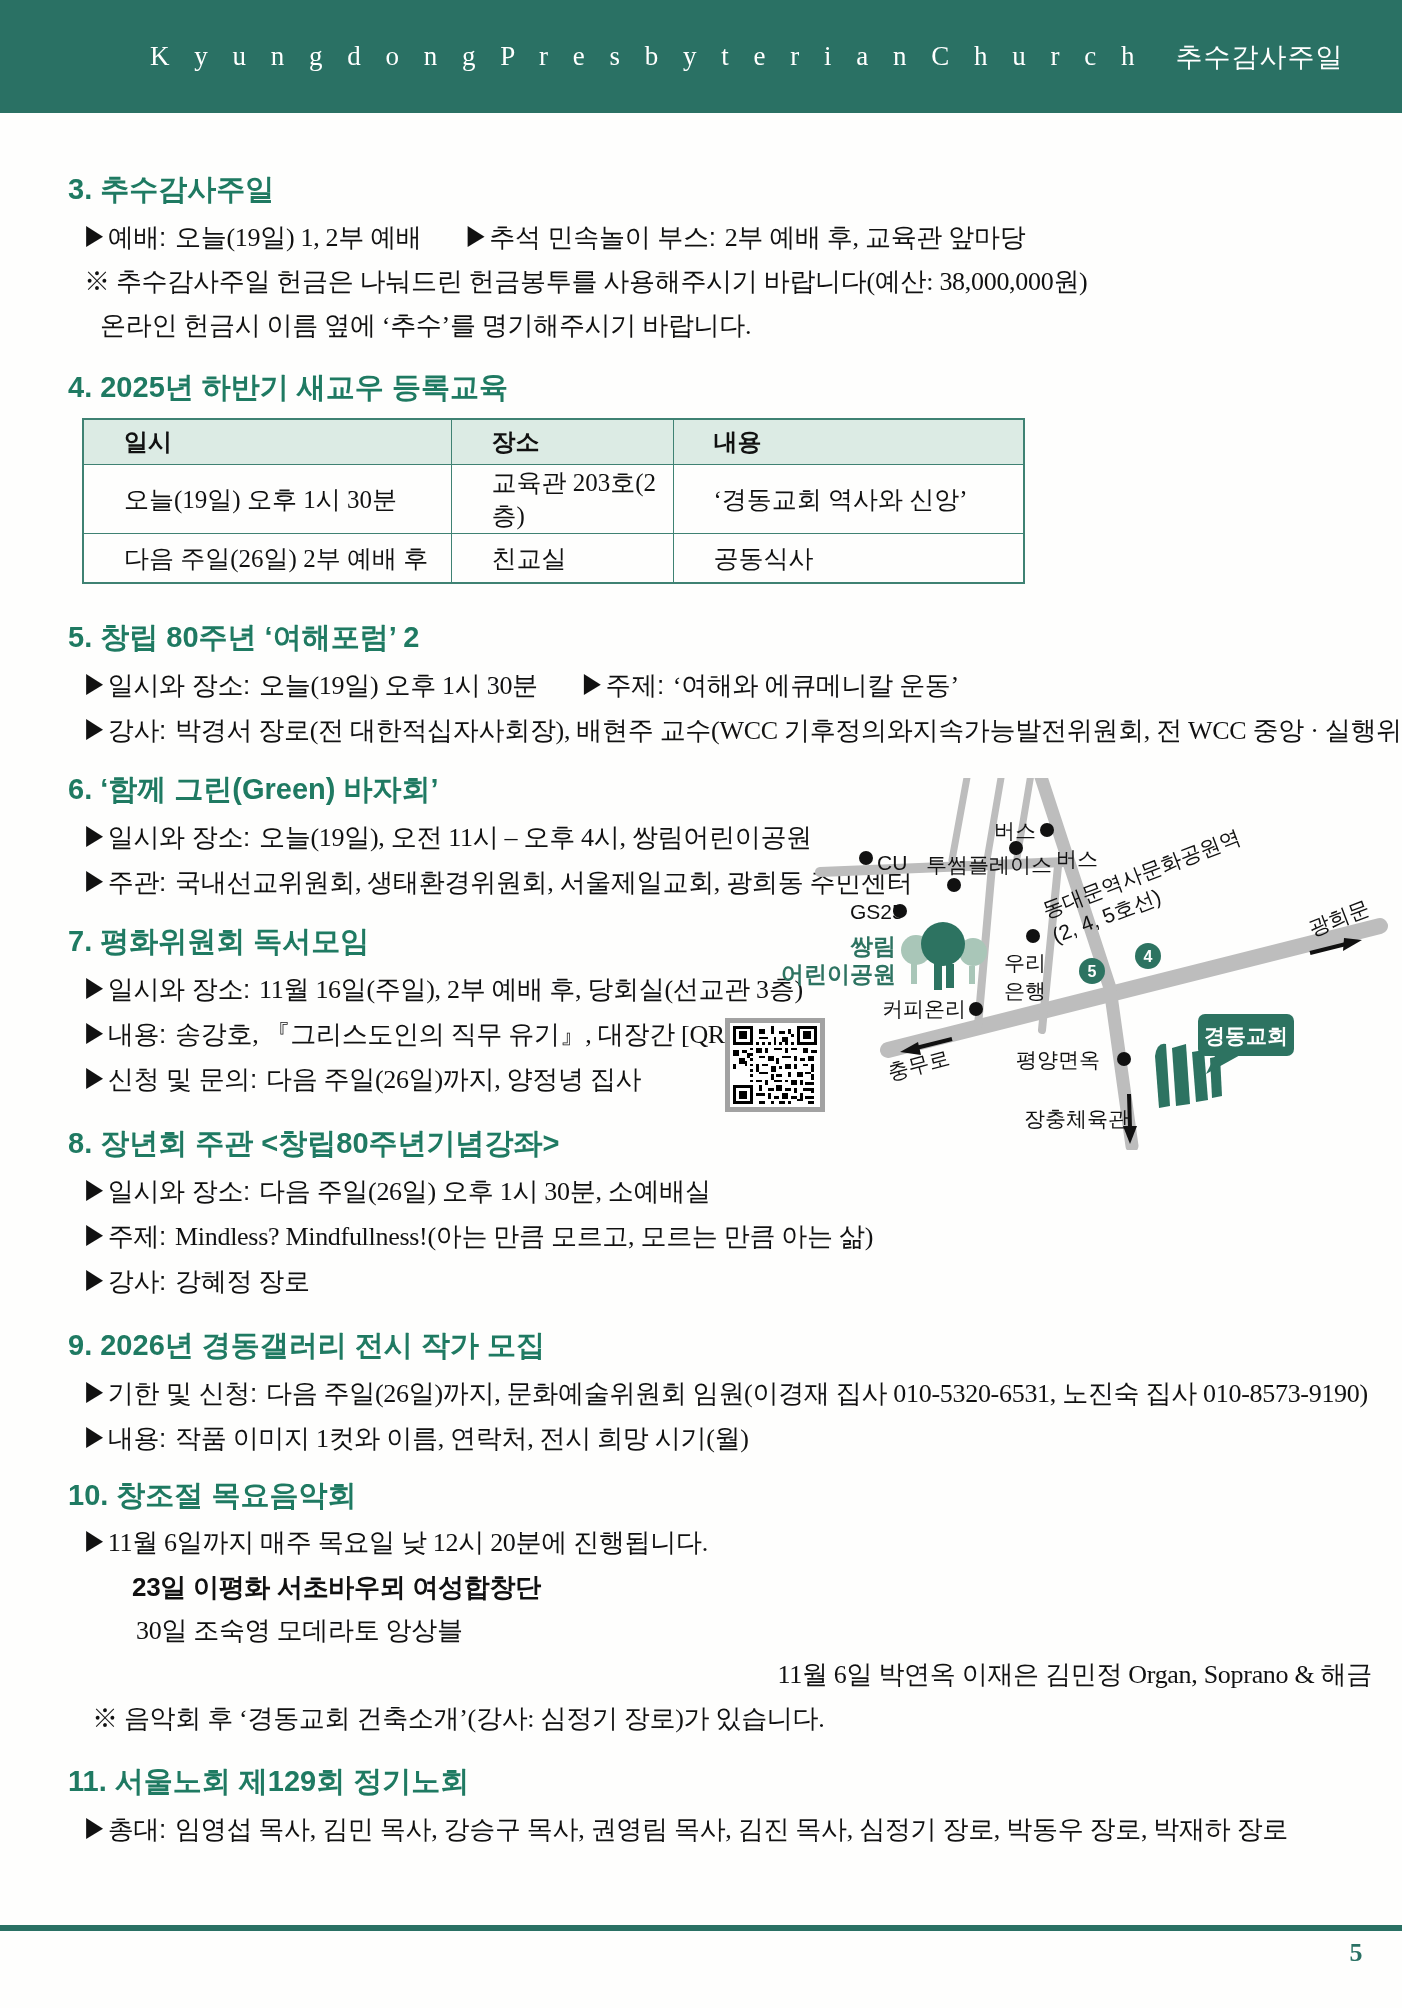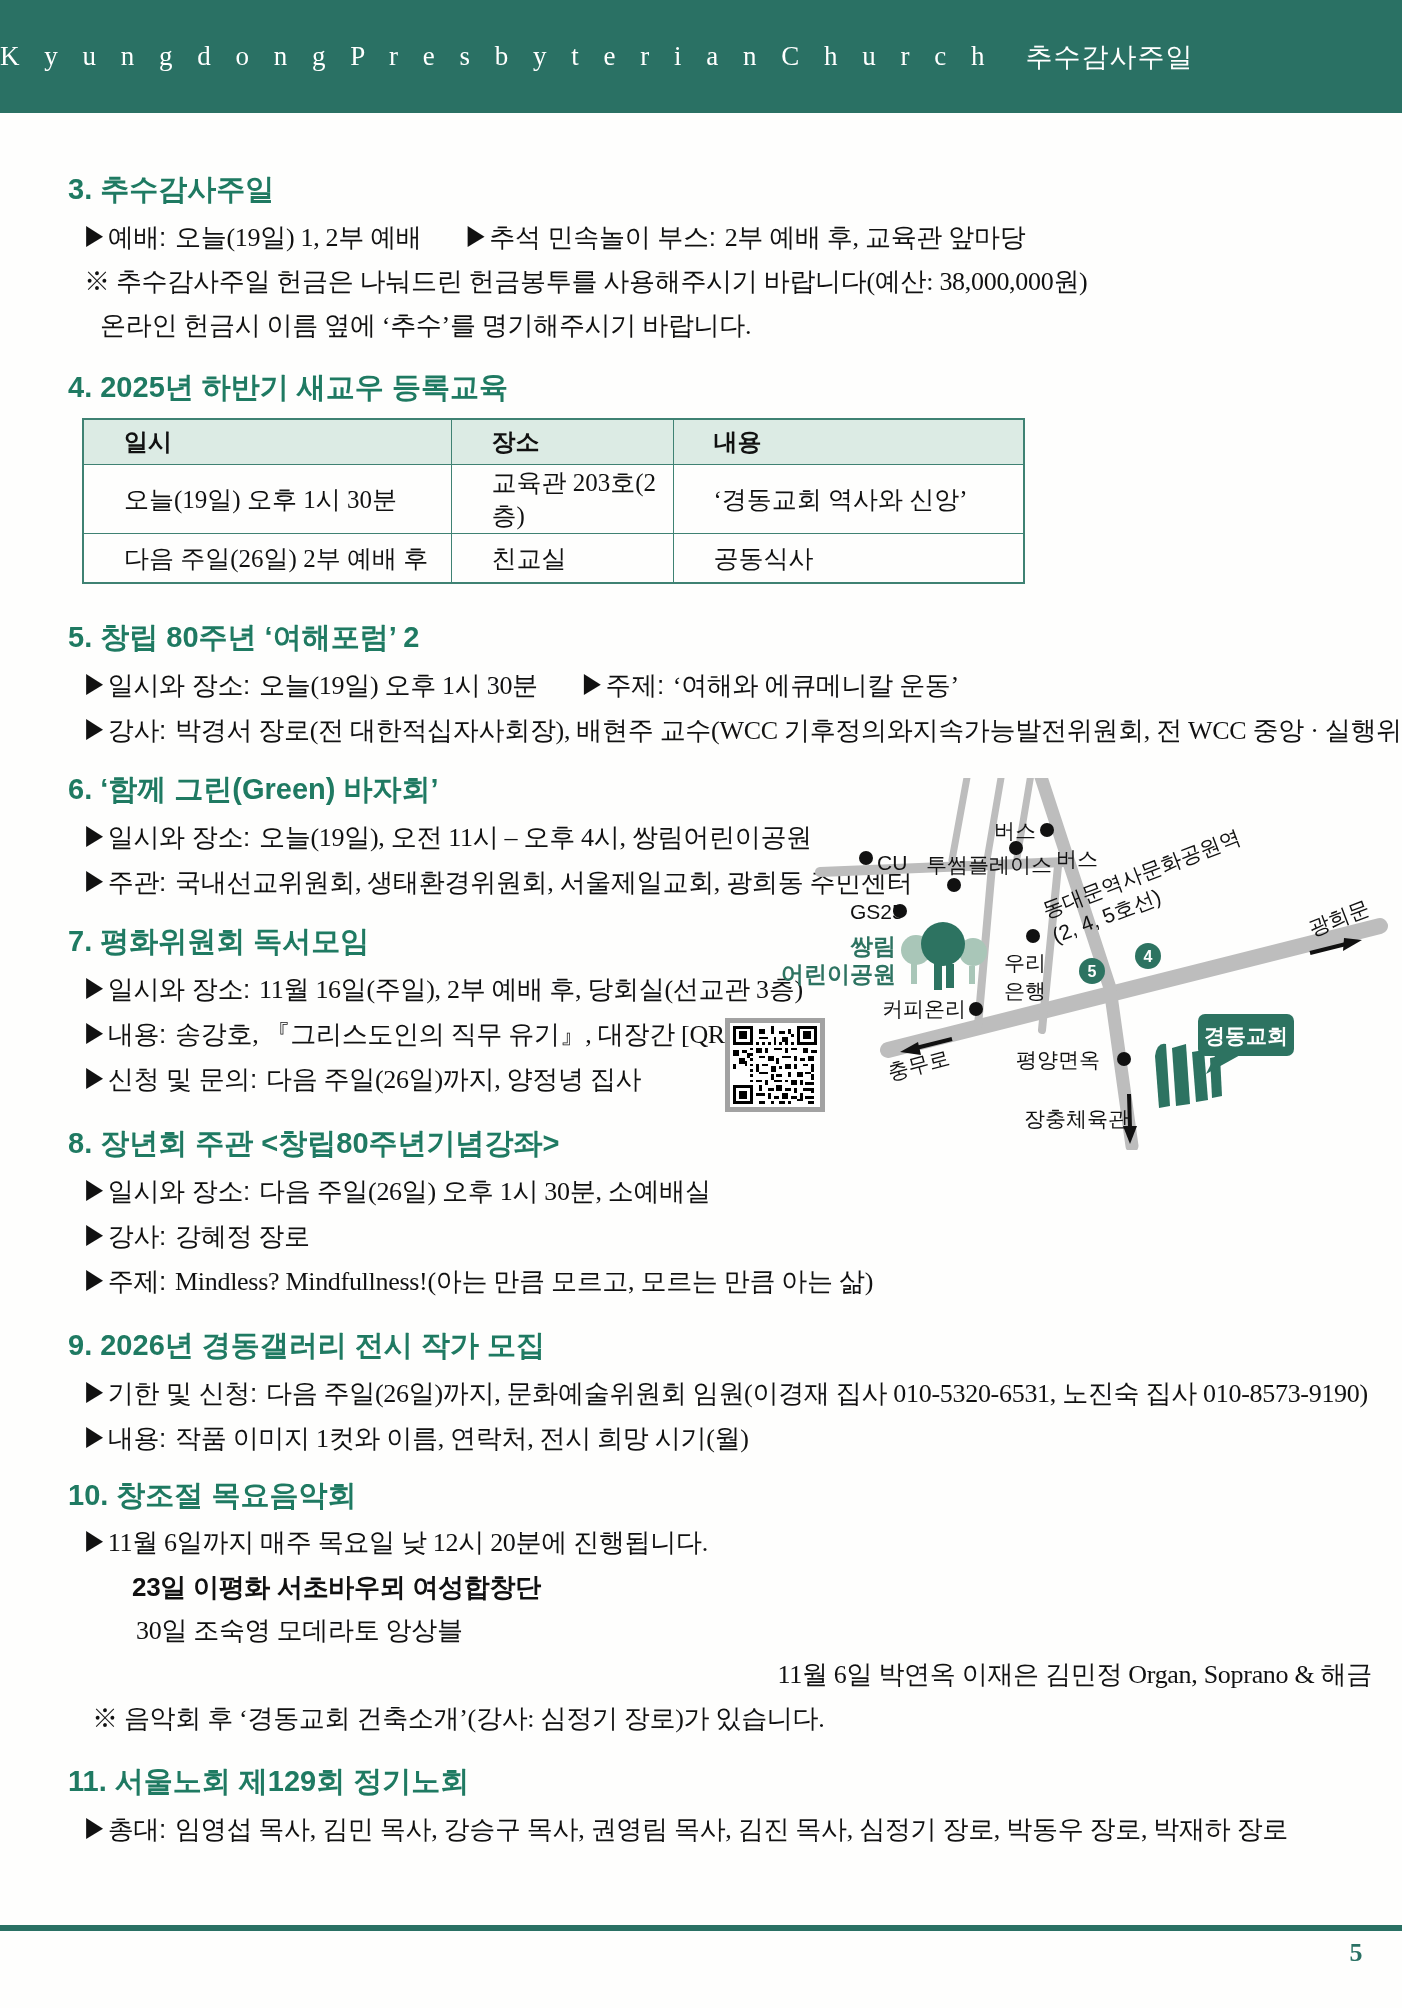--- a/index.html
+++ b/index.html
@@ -2,21 +2,21 @@
 <html><head>
 <meta charset="utf-8">
 <style>
   html,body{margin:0;padding:0;background:#e8e8e8;}
   .page{position:relative;width:1402px;height:2008px;background:#fefefd;overflow:hidden;
         font-family:"Liberation Serif",serif;color:#111;}
   
   .topbar{position:absolute;top:0;left:0;width:100%;height:113px;background:#2a7164;
           display:flex;align-items:center;}
   .church-name{color:#fff;font-family:"Liberation Serif",serif;font-size:27px;
-               letter-spacing:9px;white-space:nowrap;}
+               letter-spacing:9px;margin-left:150px;white-space:nowrap;}
   .banner-event{color:#fff;font-family:"Liberation Sans",sans-serif;font-weight:normal;
                 font-size:27px;margin-left:32px;letter-spacing:1px;white-space:nowrap;}
   
   section{position:absolute;left:68px;right:30px;}
   .sec-title{font-family:"Liberation Sans",sans-serif;font-weight:bold;color:#1f7a62;
              font-size:29px;line-height:34px;margin:0 0 9px 0;letter-spacing:0;}
   .ln{font-size:26px;line-height:44px;padding-left:14px;white-space:nowrap;letter-spacing:-0.3px;}
   .lbl{font-family:"Liberation Sans",sans-serif;font-weight:normal;margin-right:9px;}
   .val{font-family:"Liberation Serif",serif;}
   .gap2{display:inline-block;width:42px;}
@@ -321,24 +321,24 @@
       <text x="0" y="0" font-size="22">광희문</text>
     </g>
   </svg>
 
   <section style="top:1126px">
     <h2 class="sec-title">8. 장년회 주관 &lt;창립80주년기념강좌&gt;</h2>
     <div class="ln">
       <span class="lbl">▶일시와 장소:</span><span class="val">다음 주일(26일) 오후 1시 30분, 소예배실</span>
     </div>
     <div class="ln">
+      <span class="lbl">▶주제:</span><span class="val">Mindless? Mindfullness!(아는 만큼 모르고, 모르는 만큼 아는 삶)</span>
+    </div>
+    <div class="ln">
       <span class="lbl">▶강사:</span><span class="val">강혜정 장로</span>
-    </div>
-    <div class="ln">
-      <span class="lbl">▶주제:</span><span class="val">Mindless? Mindfullness!(아는 만큼 모르고, 모르는 만큼 아는 삶)</span>
     </div>
   </section>
 
   <section style="top:1328px">
     <h2 class="sec-title">9. 2026년 경동갤러리 전시 작가 모집</h2>
     <div class="ln">
       <span class="lbl">▶기한 및 신청:</span><span class="val">다음 주일(26일)까지, 문화예술위원회 임원(이경재 집사 010-5320-6531, 노진숙 집사 010-8573-9190)</span>
     </div>
     <div class="ln">
       <span class="lbl">▶내용:</span><span class="val">작품 이미지 1컷와 이름, 연락처, 전시 희망 시기(월)</span>

